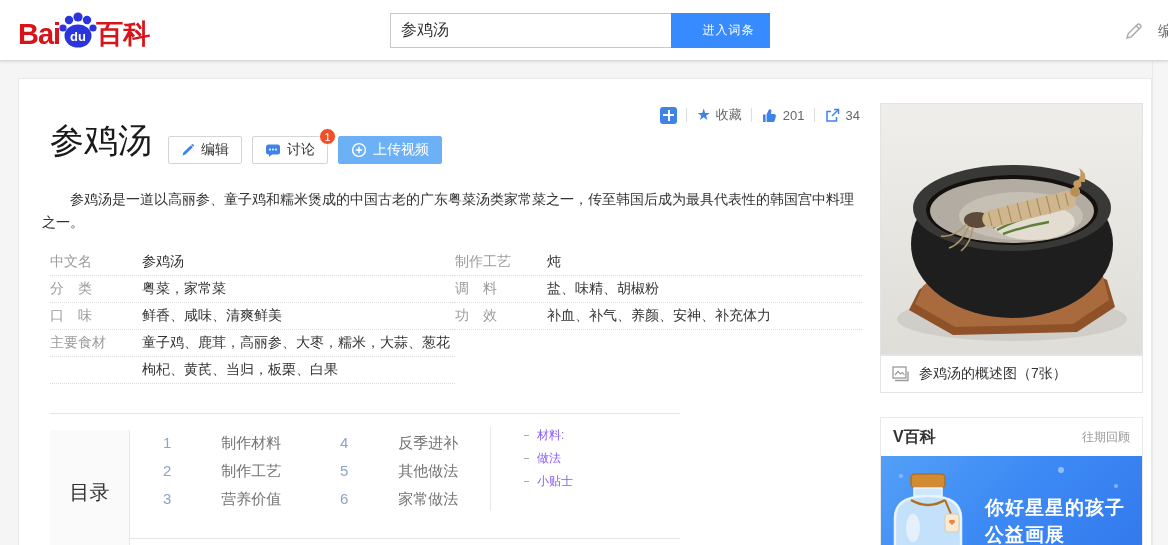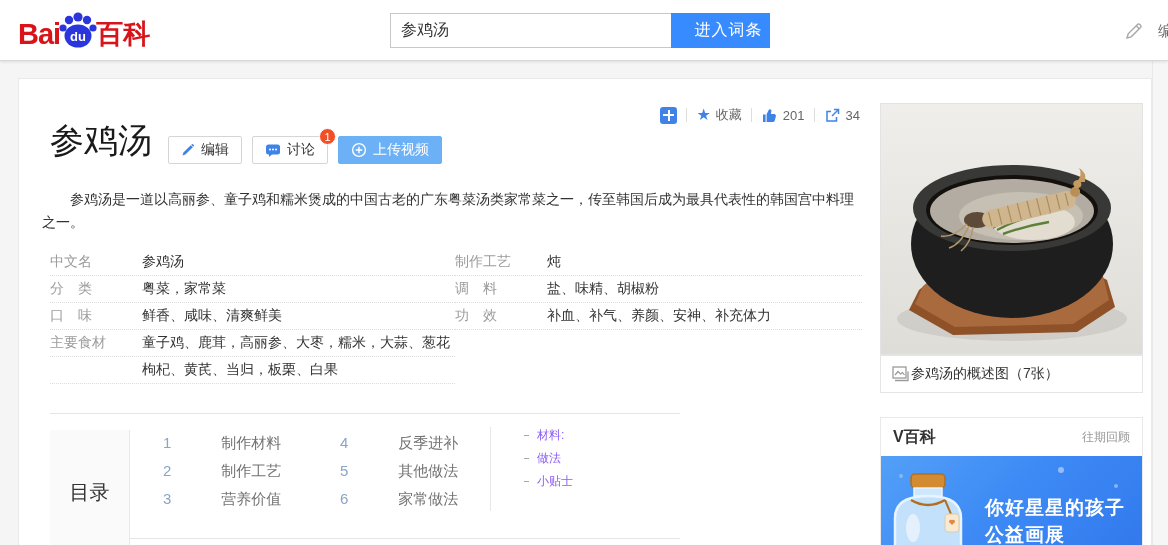--- a/index.html
+++ b/index.html
@@ -12,21 +12,21 @@
             border-bottom:1px solid #d8d8d8; box-shadow:0 1px 3px rgba(0,0,0,.10); z-index:5; }
   .logo { position:absolute; left:18px; top:10px; height:42px; display:flex; align-items:flex-end; cursor:pointer; }
   .logo-bai { color:#d8131a; font-size:29px; font-weight:bold; letter-spacing:-1px; line-height:36px; }
   .logo-paw { position:relative; width:40px; height:42px; margin:0 -2px; }
   .logo-suffix { color:#d8131a; font-size:27px; font-weight:bold; line-height:36px; }
   .search-box { position:absolute; left:390px; top:13px; width:281px; height:35px;
                 border:1px solid #c8c8c8; border-right:none; background:#fff; }
   .search-box input { width:100%; height:100%; border:none; outline:none; font-size:16px; color:#333;
                       padding:0 10px; font-family:inherit; background:transparent; }
   .search-btn { position:absolute; left:671px; top:13px; width:99px; height:35px; background:#388bff;
-                color:#fff; font-size:16px; border:none; display:flex; align-items:center; justify-content:center;
+                color:#fff; font-size:12px; border:none; display:flex; align-items:center; justify-content:center;
                 cursor:pointer; letter-spacing:1px;padding-left:16px; }
   .hdr-pencil { position:absolute; left:1124px; top:21px; width:20px; height:20px; cursor:pointer; }
   .hdr-partial { position:absolute; left:1158px; top:22px; font-size:15px; color:#666; white-space:nowrap; }
 
   
   .card { position:absolute; left:18px; top:78px; width:1134px; height:467px; background:#fff;
           border:1px solid #e9e9e9; border-bottom:none; }
 
   
   .actions { position:absolute; left:655px; top:103px; width:205px; height:24px; display:flex;
@@ -72,21 +72,21 @@
   .toc-label { color:#737373;margin-left:40px; }
   .toc-div2 { position:absolute; left:440px; top:13px; width:1px; height:84px; background:#e8e8e8; }
   .toc-sub { position:absolute; left:474px; display:flex; align-items:center; gap:8px; font-size:12px;
              color:#8b5cf6; cursor:pointer; }
   .toc-sub .dash { width:5px; height:1px; background:#aaa; }
 
   
   .photo { position:absolute; left:880px; top:103px; width:263px; height:252px; border:1px solid #e3e3e3;
            cursor:pointer; }
   .caption { position:absolute; left:880px; top:355px; width:263px; height:38px; background:#fff;
-             border:1px solid #e5e5e5; display:flex; align-items:center; gap:0; padding:0 11px;
+             border:1px solid #e5e5e5; display:flex; align-items:center; gap:8px; padding:0 11px;
              font-size:14px; color:#333; cursor:pointer; }
   .vbaike { position:absolute; left:880px; top:417px; width:263px; height:128px; background:#fff;
             border:1px solid #e9e9e9; border-bottom:none; }
   .vb-head { height:38px; display:flex; align-items:center; justify-content:space-between; padding:0 12px; }
   .vb-title { font-size:16px; font-weight:bold; color:#333; }
   .vb-link { font-size:12px; color:#999; cursor:pointer; }
   .vb-banner { position:relative; width:100%; height:110px; overflow:hidden; cursor:pointer;
                background:linear-gradient(135deg,#53a0f8 0%,#3d8af5 45%,#3178ec 100%); }
   .vb-text { position:absolute; left:104px; top:38px; color:#fff; font-size:19px; font-weight:bold;
              line-height:27px; letter-spacing:1px; }

